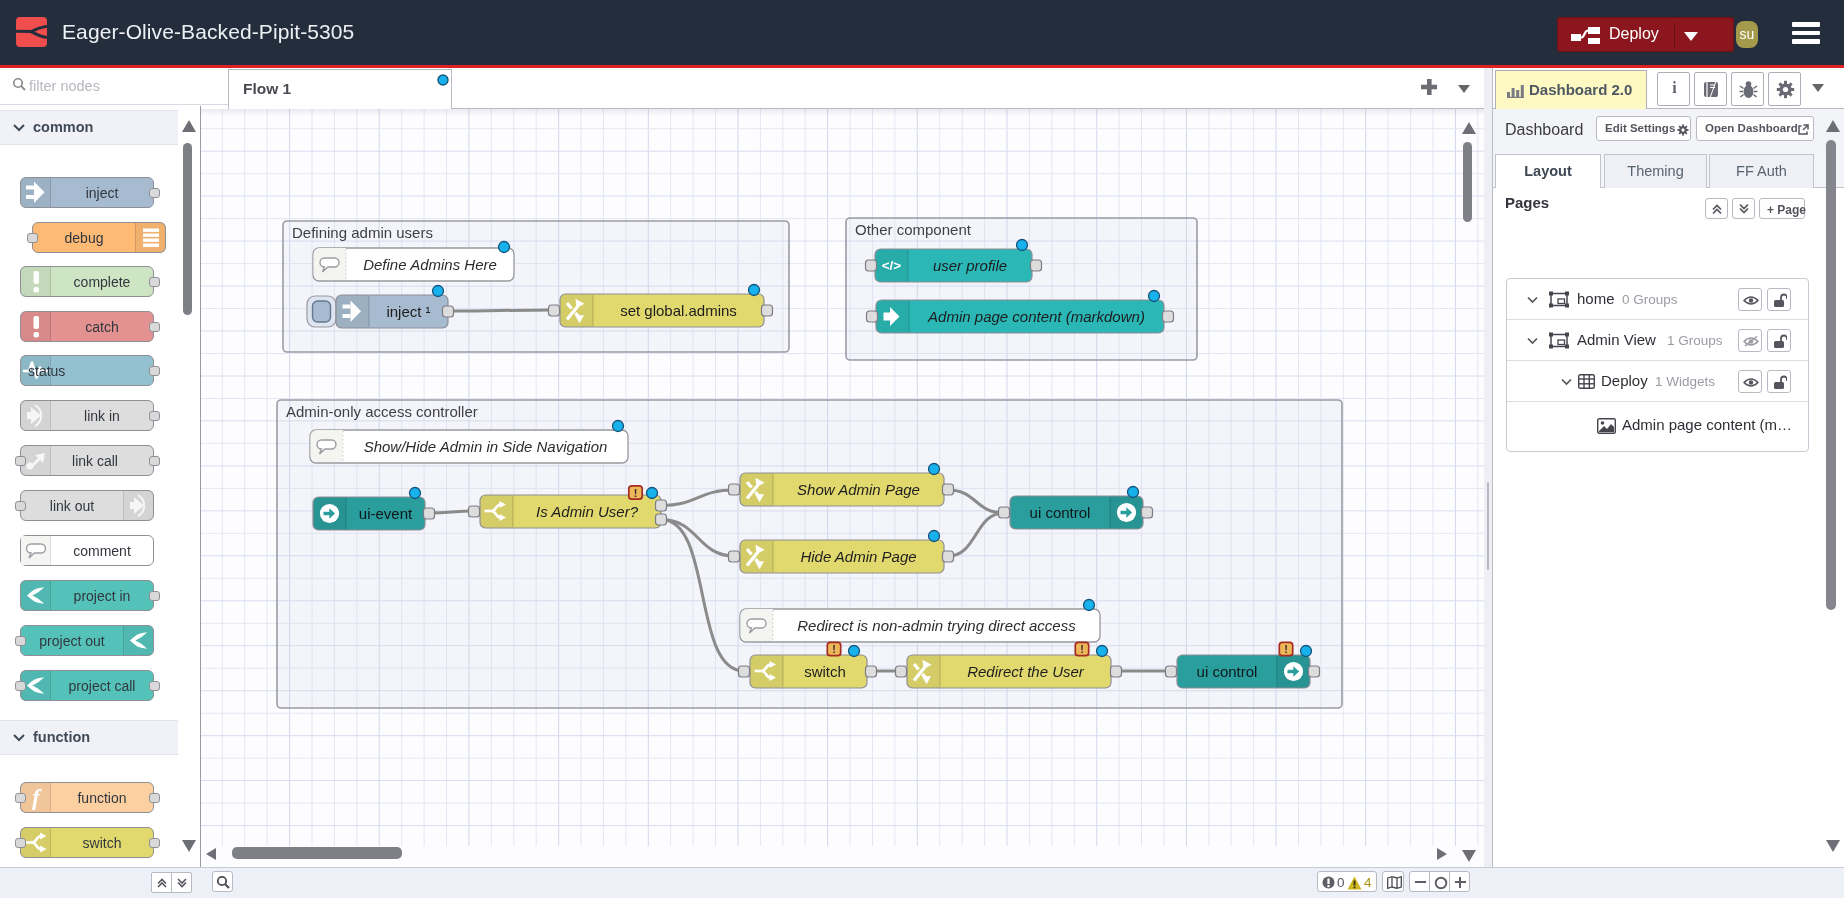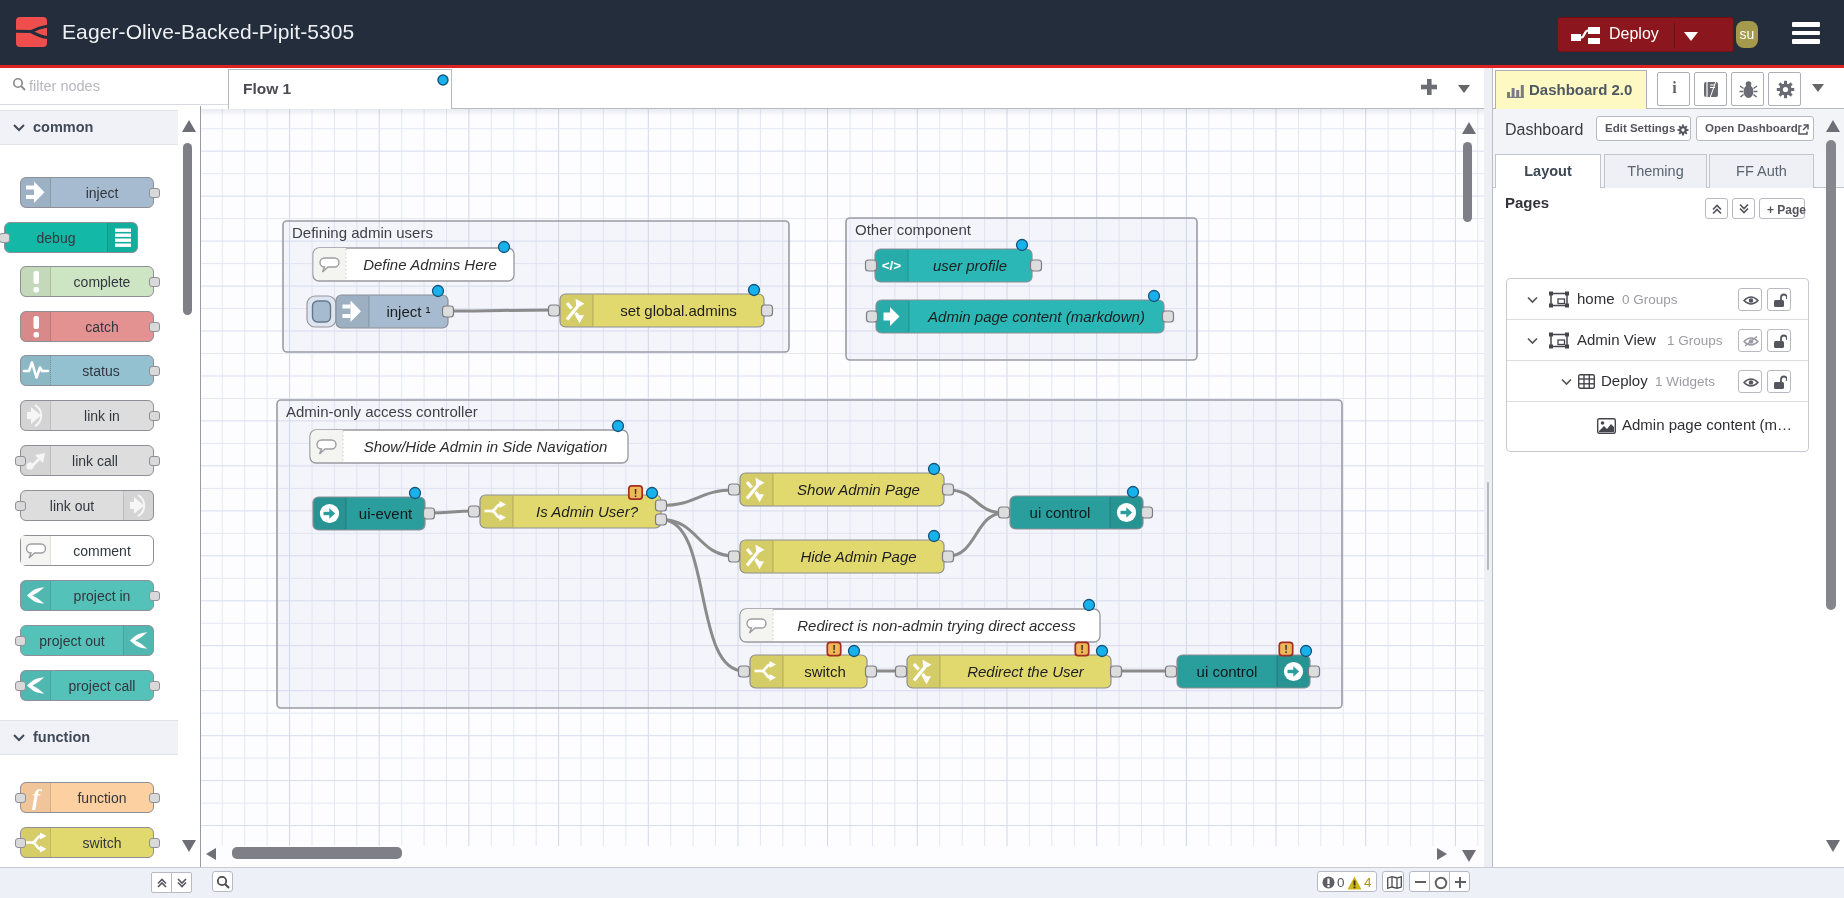--- a/index.html
+++ b/index.html
@@ -103,21 +103,21 @@
   <div class="pnode" style="left:20px;top:71px;background:#a6bbcf">
     <div class="picon" style="left:0;border-right:1px solid rgba(0,0,0,0.12);background:rgba(0,0,0,0.05)"><svg width="30" height="29" viewBox="0 0 30 29">
           <rect x="5" y="7.5" width="8" height="4" fill="#fff"></rect>
           <rect x="5" y="17" width="8" height="4" fill="#fff"></rect>
           <path d="M13,3.5 L23.5,14.2 L13,25 Z" fill="#fff"></path>
         </svg></div>
     <div class="plbl" style="left:15px;text-align:center">inject</div>
     <div class="pport" style="left:128px"></div>
   </div>
 
-  <div class="pnode" style="left:4px;top:115.5px;background:#14b8a6">
+  <div class="pnode" style="left:32px;top:115.5px;background:#fdba74">
     <div class="picon" style="right:0;border-left:1px solid rgba(0,0,0,0.12);background:rgba(0,0,0,0.05)"><svg width="30" height="29" viewBox="0 0 30 29">
           <rect x="7" y="5.5" width="16" height="3.4" fill="#fff"></rect>
           <rect x="7" y="10.5" width="16" height="3.4" fill="#fff"></rect>
           <rect x="7" y="15.5" width="16" height="3.4" fill="#fff"></rect>
           <rect x="7" y="20.5" width="16" height="3.4" fill="#fff"></rect>
         </svg></div>
     <div class="plbl" style="left:-15px;text-align:center">debug</div>
     <div class="pport" style="left:-6px"></div>
   </div>
 
@@ -136,21 +136,21 @@
           <rect x="12.5" y="20" width="5.5" height="5.5" rx="2" fill="#fff"></rect>
         </svg></div>
     <div class="plbl" style="left:15px;text-align:center">catch</div>
     <div class="pport" style="left:128px"></div>
   </div>
 
   <div class="pnode" style="left:20px;top:249px;background:#94c1d0">
     <div class="picon" style="left:0;border-right:1px dotted rgba(0,0,0,0.18);background:rgba(0,0,0,0.05)"><svg width="30" height="29" viewBox="0 0 30 29">
           <path d="M3,15 h5 l3,-8.5 4.5,15 3.5,-10 2,3.5 h6" stroke="#fff" stroke-width="2.6" fill="none" stroke-linejoin="round" stroke-linecap="round"></path>
         </svg></div>
-    <div class="plbl" style="left:14px;text-align:center">status</div>
+    <div class="plbl" style="left:7px;text-align:left">status</div>
     <div class="pport" style="left:128px"></div>
   </div>
 
   <div class="pnode" style="left:20px;top:294px;background:#dddddd">
     <div class="picon" style="left:0;border-right:1px solid rgba(0,0,0,0.1);background:rgba(0,0,0,0.04)"><svg width="30" height="29" viewBox="0 0 30 29" opacity="0.8">
           <path d="M10,6 L20,14.5 L10,23 L10,18 L6,18 L6,11 L10,11 Z" fill="#fff"></path>
           <path d="M14,4 a12,12 0 0 1 0,21" stroke="#fff" stroke-width="2" fill="none"></path>
         </svg></div>
     <div class="plbl" style="left:15px;text-align:center">link in</div>
     <div class="pport" style="left:128px"></div>

